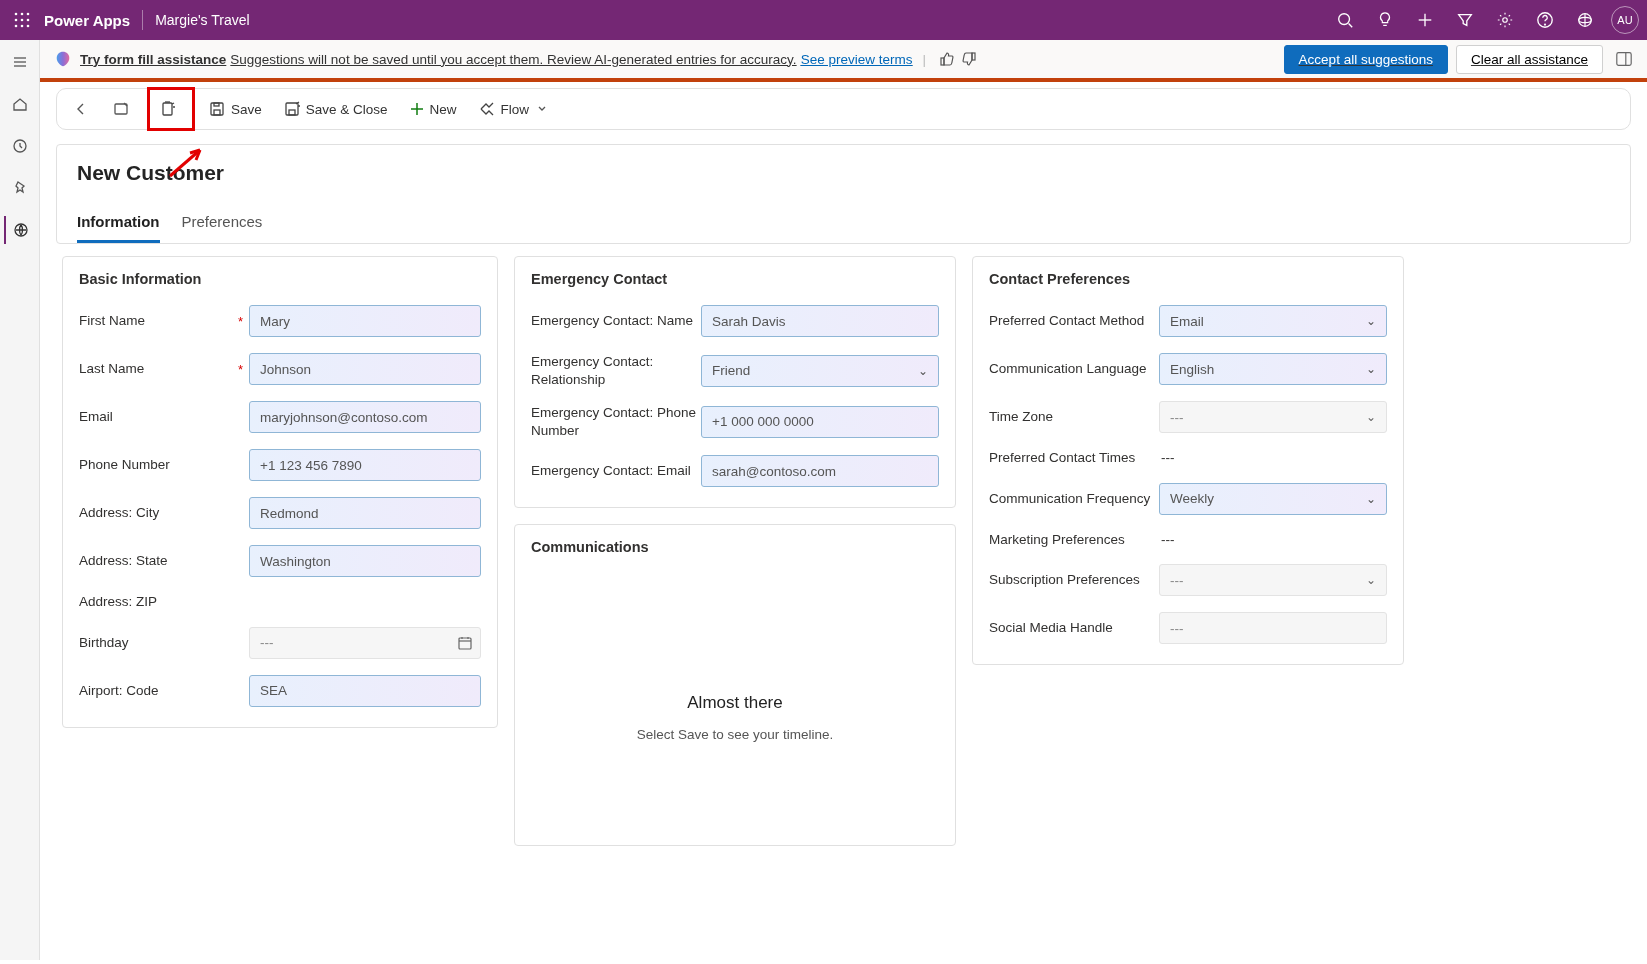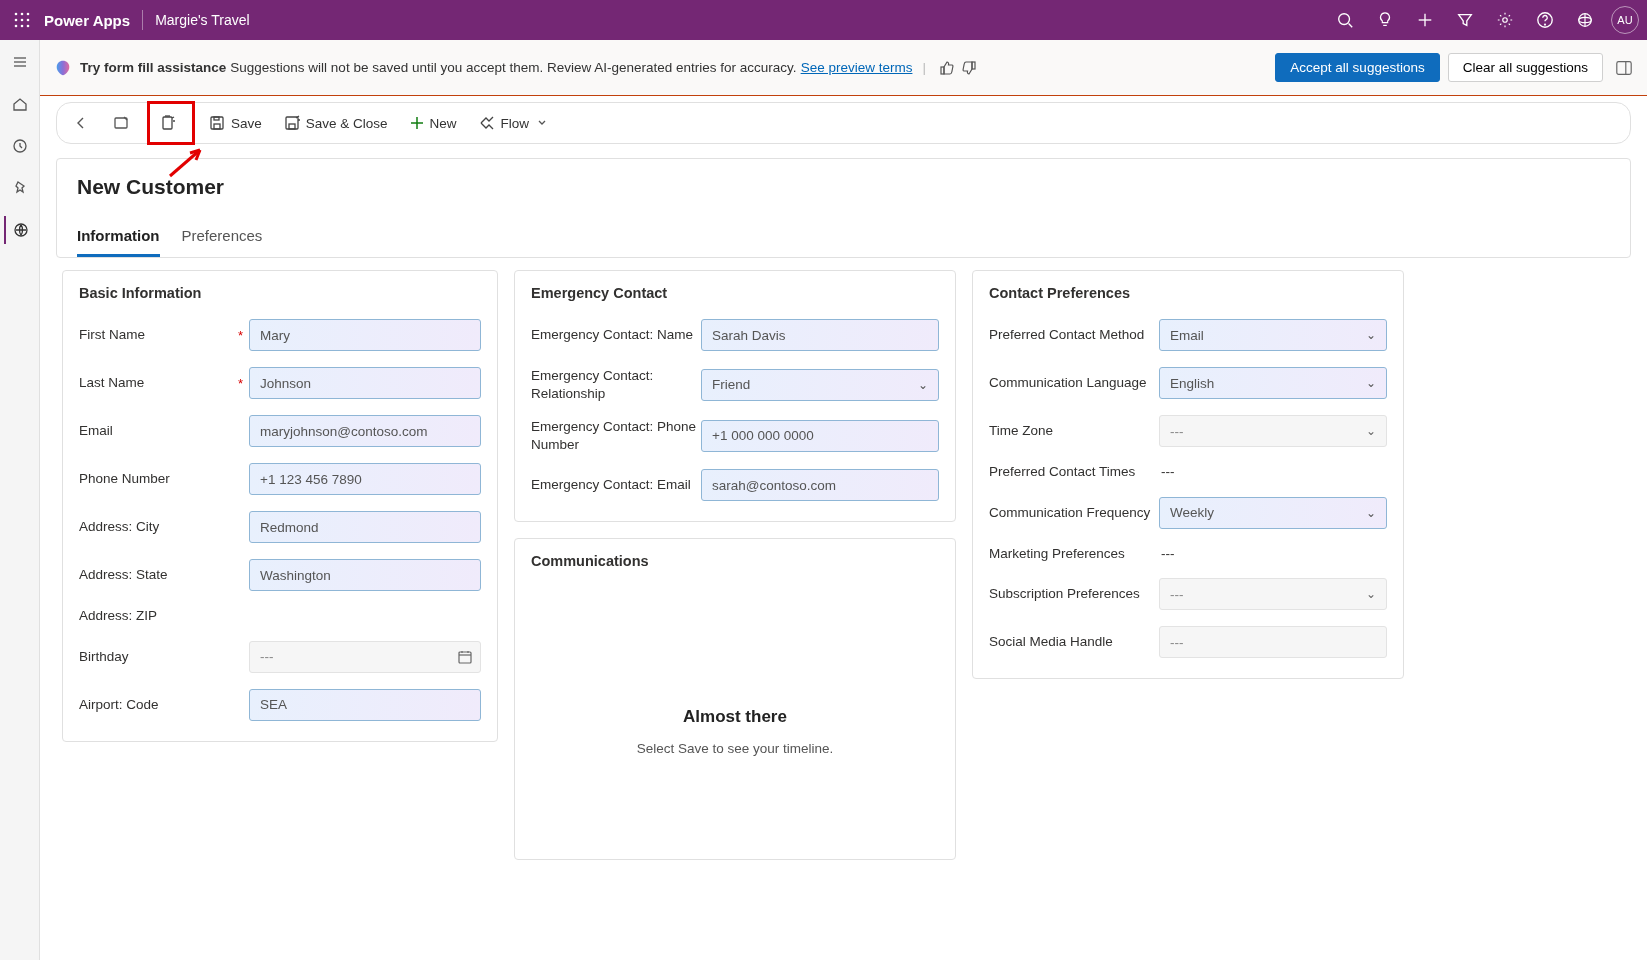--- a/index.html
+++ b/index.html
@@ -20,35 +20,35 @@
 
 
 .leftrail { width: 40px; background:#f5f5f5; border-right: 1px solid #e0e0e0; display:flex; flex-direction:column; align-items:center; padding-top:8px; gap:14px;}
 .leftrail .rail-btn { width:32px; height:28px; display:flex; align-items:center; justify-content:center; color:#555; cursor:pointer;}
 .leftrail .rail-btn.active { border-left: 2px solid #742774; color:#333; }
 
 
 .main { flex:1; display:flex; flex-direction:column; position:relative; }
 
 
-.assist { height:56px; background:#faf9f8; border-bottom:1px solid #c2410c; display:flex; align-items:center; padding: 0 14px; font-size:13.5px; color:#333; }
+.assist { height:42px; background:#faf9f8; border-bottom:4px solid #c2410c; display:flex; align-items:center; padding: 0 14px; font-size:13.5px; color:#333;text-decoration:underline; }
 .assist .copilot-icon { width:18px; height:18px; margin-right:8px; }
 .assist b { font-weight:600; margin-right:4px;}
 .assist a { color:#0067b8; text-decoration: underline; margin-left:4px;}
 .assist .divider { color:#bbb; margin: 0 10px;}
 .assist .thumb { width:22px; display:inline-flex; justify-content:center; color:#555; cursor:pointer;}
 .assist .spacer2 { flex:1; }
 .assist .btn-primary { background:#0f6cbd; color:#fff; border:1px solid #0f6cbd; padding:6px 14px; border-radius:3px; font-size:13.5px; cursor:pointer; margin-right:8px;}
 .assist .btn-light { background:#fff; border:1px solid #d0d0d0; padding:6px 14px; border-radius:3px; font-size:13.5px; cursor:pointer;}
 .assist-right { display:flex; align-items:center; }
 .right-copilot {  margin-left:12px; color:#555; cursor:pointer;}
 
 
 .cmdbar-wrap { padding: 6px 16px 0 16px; }
-.cmdbar { height:42px; border:1px solid #e0e0e0; border-radius:15px; display:flex; align-items:center; padding: 0 8px; gap: 2px; background:#fff;}
+.cmdbar { height:42px; border:1px solid #e0e0e0; border-radius:10px; display:flex; align-items:center; padding: 0 8px; gap: 2px; background:#fff;}
 .cmdbar .cmd { height:36px; display:flex; align-items:center; padding:0 10px; font-size:13.5px; color:#333; cursor:pointer; border-radius:2px; }
 .cmdbar .cmd svg, .cmdbar .cmd .ico { margin-right:6px; }
 .cmdbar .cmd.iconOnly { padding: 0 8px;}
 .red-box { border: 3px solid #e20000; padding:1px; }
 .red-arrow { position:absolute; }
 
 
 .page { margin: 14px 16px 0 16px; border:1px solid #e0e0e0; border-radius:4px; padding: 16px 20px 0 20px; background:#fff;}
 .page h1 { font-size:21px; font-weight:600; color:#242424;}
 .tabs { display:flex; gap:22px; margin-top:28px; }
@@ -71,21 +71,21 @@
 .inputish { flex:1; height:32px; border:1px solid #8fb6d6; border-radius:3px; background: linear-gradient(90deg, #e8f0fd 0%, #f0ebfb 100%); display:flex; align-items:center; padding: 0 10px; font-size:13.5px; color:#555; position:relative; cursor:text;}
 .inputish.select { cursor:pointer; }
 .inputish .chev { position:absolute; right:10px; color:#555; font-size:12px;}
 .plain { flex:1; height:32px; border:1px solid #e3e3e3; border-radius:3px; background:#f6f6f6; display:flex; align-items:center; padding:0 10px; font-size:13.5px; color:#888; position:relative; cursor:pointer;}
 .plain .chev { position:absolute; right:10px; color:#666; font-size:12px;}
 .plain .cal { position:absolute; right:8px; color:#666;}
 .textval { flex:1; font-size:13.5px; color:#323130; padding-left:2px;}
 
 
 .comm { height: 330px; display:flex; flex-direction:column;padding-left:16px;}
-.comm .almost { text-align:center; font-size:17px; font-weight:700; color:#222; margin-top:120px;}
+.comm .almost { text-align:center; font-size:17px; font-weight:400; color:#222; margin-top:120px;}
 .comm .sub { text-align:center; font-size:13.5px; color:#555; margin-top:14px;}
 
 
 .content-scroll::-webkit-scrollbar { width:10px;}
 .content-scroll::-webkit-scrollbar-thumb { background:#c7c7c7; border-radius:5px;}
 .content-scroll::-webkit-scrollbar-track { background:#f0f0f0;}
 
 svg { display:block;}
 </style>
 </head>
@@ -216,21 +216,21 @@
         </span>
       <span class="thumb">
           <svg width="16" height="16" viewBox="0 0 16 16" fill="none" stroke="#555" stroke-width="1.2">
             <path d="M11 2v7l-3 5c-1 0-2-1-1.5-3H3c-1 0-1-1-.8-2l1-5C3.4 3 4 2 5 2h6z"></path>
             <rect x="11" y="2" width="3" height="7"></rect>
           </svg>
         </span>
       <div class="spacer2"></div>
       <div class="assist-right">
         <button class="btn-primary">Accept all suggestions</button>
-        <button class="btn-light">Clear all suggestions</button>
+        <button class="btn-light">Clear all assistance</button>
         <span class="right-copilot">
             <svg width="18" height="18" viewBox="0 0 20 20" fill="none" stroke="#666" stroke-width="1.3">
               <rect x="2" y="3" width="16" height="14" rx="2"></rect>
               <line x1="12" y1="3" x2="12" y2="17"></line>
             </svg>
           </span>
       </div>
     </div>
 
     <div class="cmdbar-wrap">

